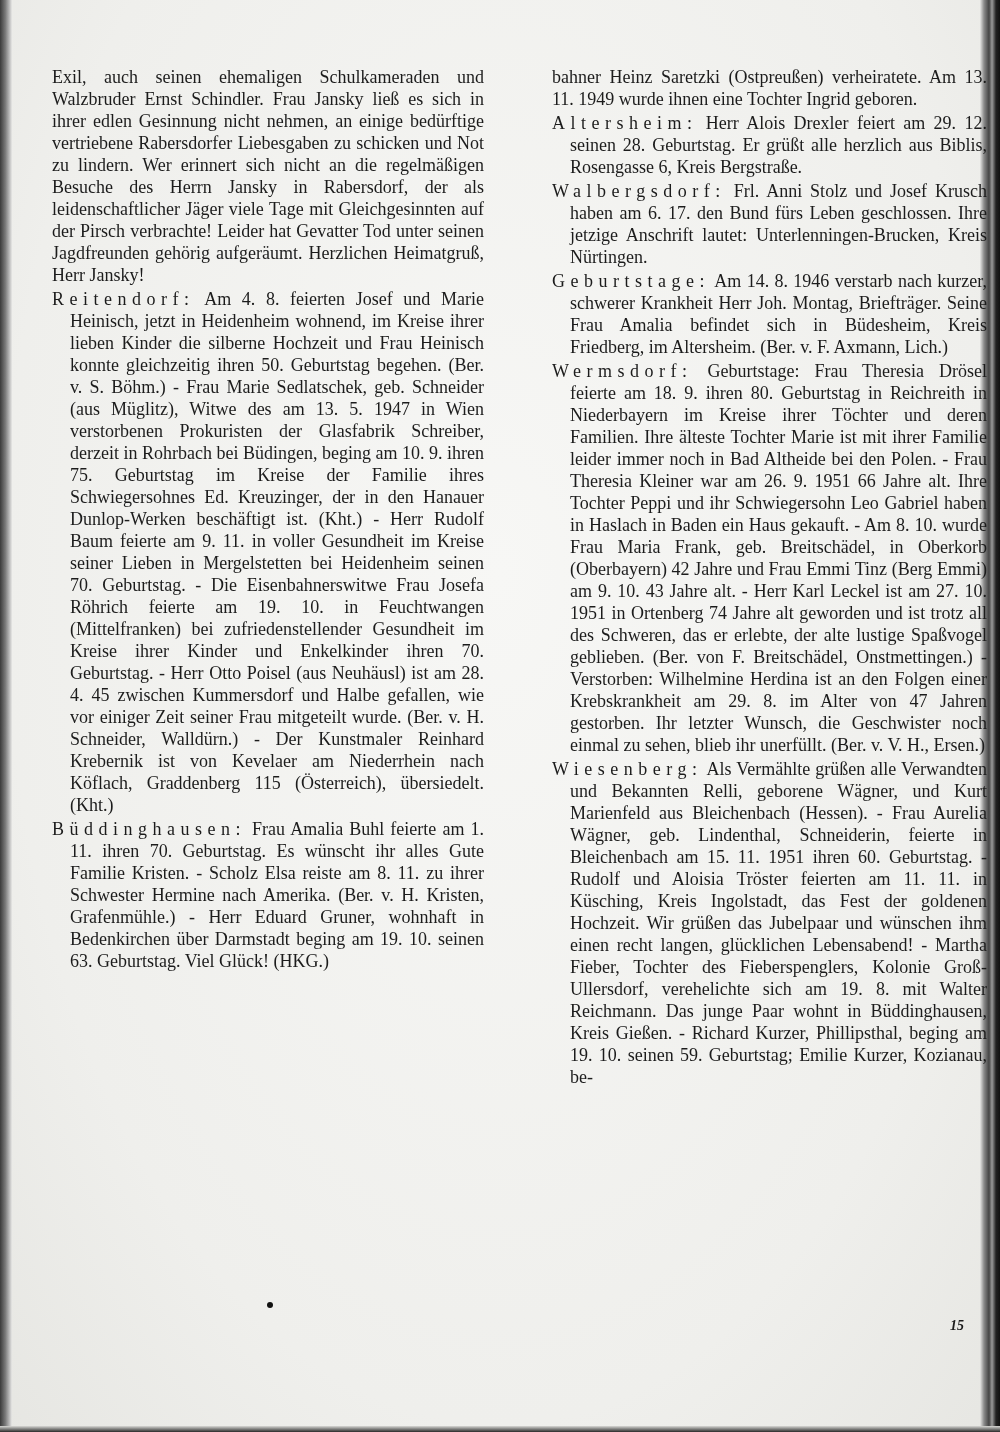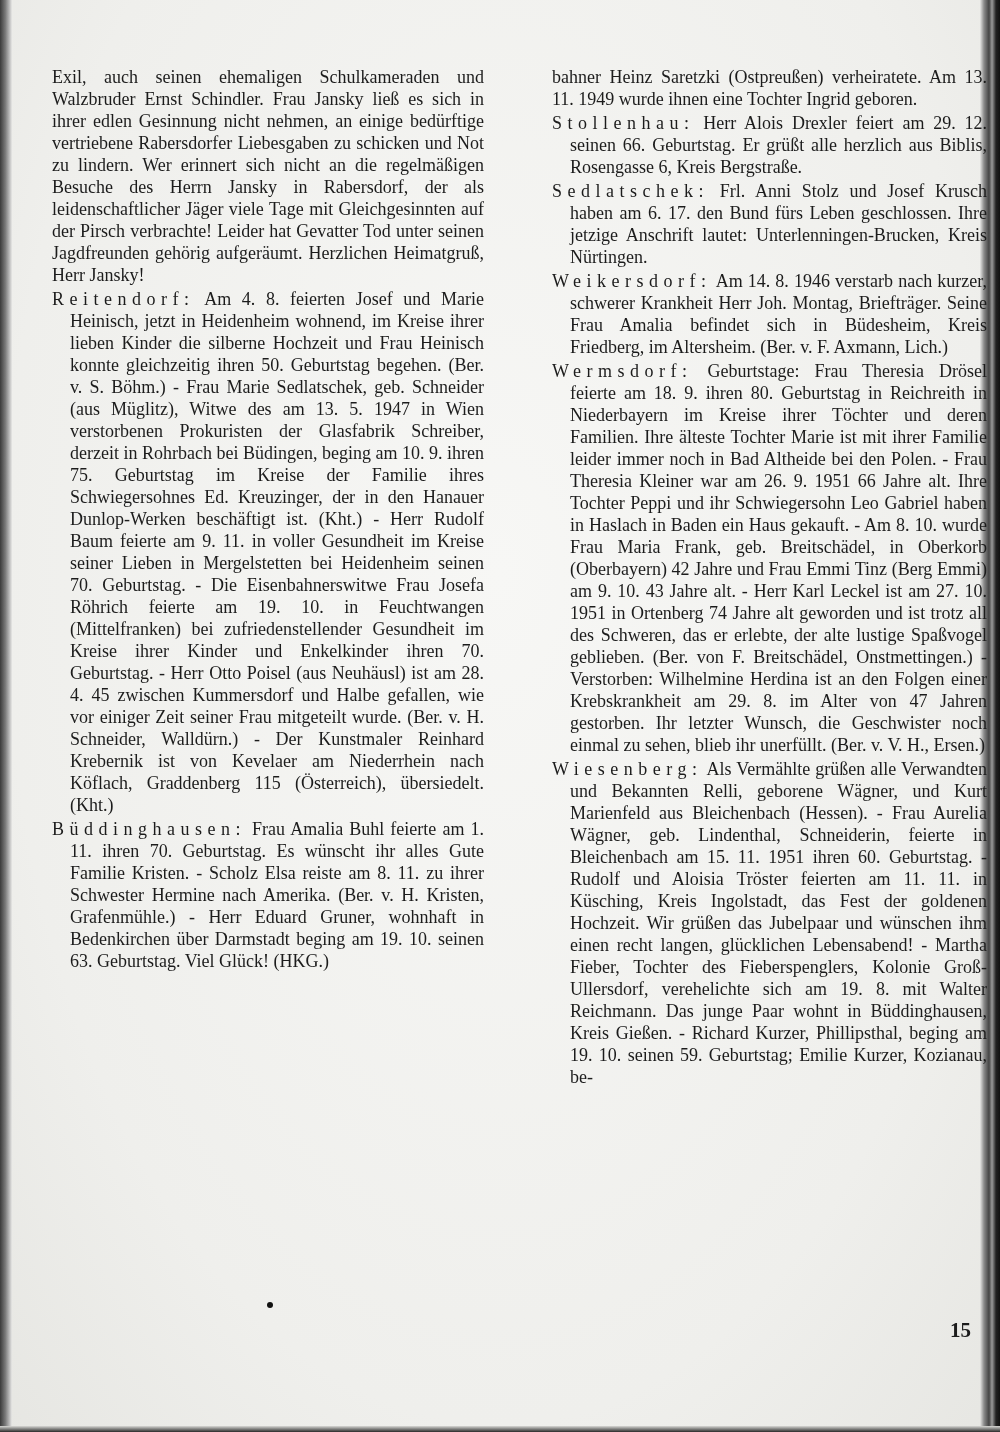--- a/index.html
+++ b/index.html
@@ -33,21 +33,21 @@
     hyphens: manual;
     font-family: Liberation Serif, serif;
   }
   .col-left { left: 52px; width: 432px; }
   .col-right { left: 512px; width: 435px; margin-left: 40px; }
   .para { margin: 0 0 2px 0; padding-left: 18px; text-indent: -18px; }
   .para.cont { padding-left: 0; text-indent: 0; }
   .place { letter-spacing: 5.5px; }
   .page-number {
     position: absolute; left: 950px; top: 1318px;
-    font-size: 21px; font-weight: bold;
+    font-size: 14px; font-weight: bold; font-style: italic;
   }
   .dot-mark {
     position: absolute; left: 267px; top: 1302px;
     width: 6px; height: 6px; border-radius: 50%; background: #111;
   }
 </style>
 </head>
 <body>
 
 <div class="page">
@@ -67,27 +67,27 @@
     </p>
   </div>
 
   <div class="dot-mark"></div>
 
   <div class="col col-right">
     <p class="para cont">
       <span class="place"></span><span>bahner Heinz Saretzki (Ostpreußen) verheiratete. Am 13. 11. 1949 wurde ihnen eine Tochter Ingrid geboren.</span>
     </p>
     <p class="para">
-      <span class="place">Stollenhau:</span><span> Herr Alois Drexler feiert am 29. 12. seinen 66. Geburtstag. Er grüßt alle herzlich aus Biblis, Rosengasse 6, Kreis Bergstraße.</span>
+      <span class="place">Altersheim:</span><span> Herr Alois Drexler feiert am 29. 12. seinen 28. Geburtstag. Er grüßt alle herzlich aus Biblis, Rosengasse 6, Kreis Bergstraße.</span>
     </p>
     <p class="para">
-      <span class="place">Sedlatschek:</span><span> Frl. Anni Stolz und Josef Krusch haben am 6. 17. den Bund fürs Leben geschlossen. Ihre jetzige Anschrift lautet: Unterlenningen-Brucken, Kreis Nürtingen.</span>
+      <span class="place">Walbergsdorf:</span><span> Frl. Anni Stolz und Josef Krusch haben am 6. 17. den Bund fürs Leben geschlossen. Ihre jetzige Anschrift lautet: Unterlenningen-Brucken, Kreis Nürtingen.</span>
     </p>
     <p class="para">
-      <span class="place">Weikersdorf:</span><span> Am 14. 8. 1946 verstarb nach kurzer, schwerer Krankheit Herr Joh. Montag, Briefträger. Seine Frau Amalia befindet sich in Büdesheim, Kreis Friedberg, im Altersheim. (Ber. v. F. Axmann, Lich.)</span>
+      <span class="place">Geburtstage:</span><span> Am 14. 8. 1946 verstarb nach kurzer, schwerer Krankheit Herr Joh. Montag, Briefträger. Seine Frau Amalia befindet sich in Büdesheim, Kreis Friedberg, im Altersheim. (Ber. v. F. Axmann, Lich.)</span>
     </p>
     <p class="para">
       <span class="place">Wermsdorf:</span><span> Geburtstage: Frau Theresia Drösel feierte am 18. 9. ihren 80. Geburtstag in Reichreith in Niederbayern im Kreise ihrer Töchter und deren Familien. Ihre älteste Tochter Marie ist mit ihrer Familie leider immer noch in Bad Altheide bei den Polen. - Frau Theresia Kleiner war am 26. 9. 1951 66 Jahre alt. Ihre Tochter Peppi und ihr Schwiegersohn Leo Gabriel haben in Haslach in Baden ein Haus gekauft. - Am 8. 10. wurde Frau Maria Frank, geb. Breitschädel, in Oberkorb (Oberbayern) 42 Jahre und Frau Emmi Tinz (Berg Emmi) am 9. 10. 43 Jahre alt. - Herr Karl Leckel ist am 27. 10. 1951 in Ortenberg 74 Jahre alt geworden und ist trotz all des Schweren, das er erlebte, der alte lustige Spaßvogel geblieben. (Ber. von F. Breitschädel, Onstmettingen.) - Verstorben: Wilhelmine Herdina ist an den Folgen einer Krebskrankheit am 29. 8. im Alter von 47 Jahren gestorben. Ihr letzter Wunsch, die Geschwister noch einmal zu sehen, blieb ihr unerfüllt. (Ber. v. V. H., Ersen.)</span>
     </p>
     <p class="para">
       <span class="place">Wiesenberg:</span><span> Als Vermählte grüßen alle Verwandten und Bekannten Relli, geborene Wägner, und Kurt Marienfeld aus Bleichenbach (Hessen). - Frau Aurelia Wägner, geb. Lindenthal, Schneiderin, feierte in Bleichenbach am 15. 11. 1951 ihren 60. Geburtstag. - Rudolf und Aloisia Tröster feierten am 11. 11. in Küsching, Kreis Ingolstadt, das Fest der goldenen Hochzeit. Wir grüßen das Jubelpaar und wünschen ihm einen recht langen, glücklichen Lebensabend! - Martha Fieber, Tochter des Fieberspenglers, Kolonie Groß-Ullersdorf, verehelichte sich am 19. 8. mit Walter Reichmann. Das junge Paar wohnt in Büddinghausen, Kreis Gießen. - Richard Kurzer, Phillipsthal, beging am 19. 10. seinen 59. Geburtstag; Emilie Kurzer, Kozianau, be-</span>
     </p>
   </div>
 
   <div class="page-number">15</div>

